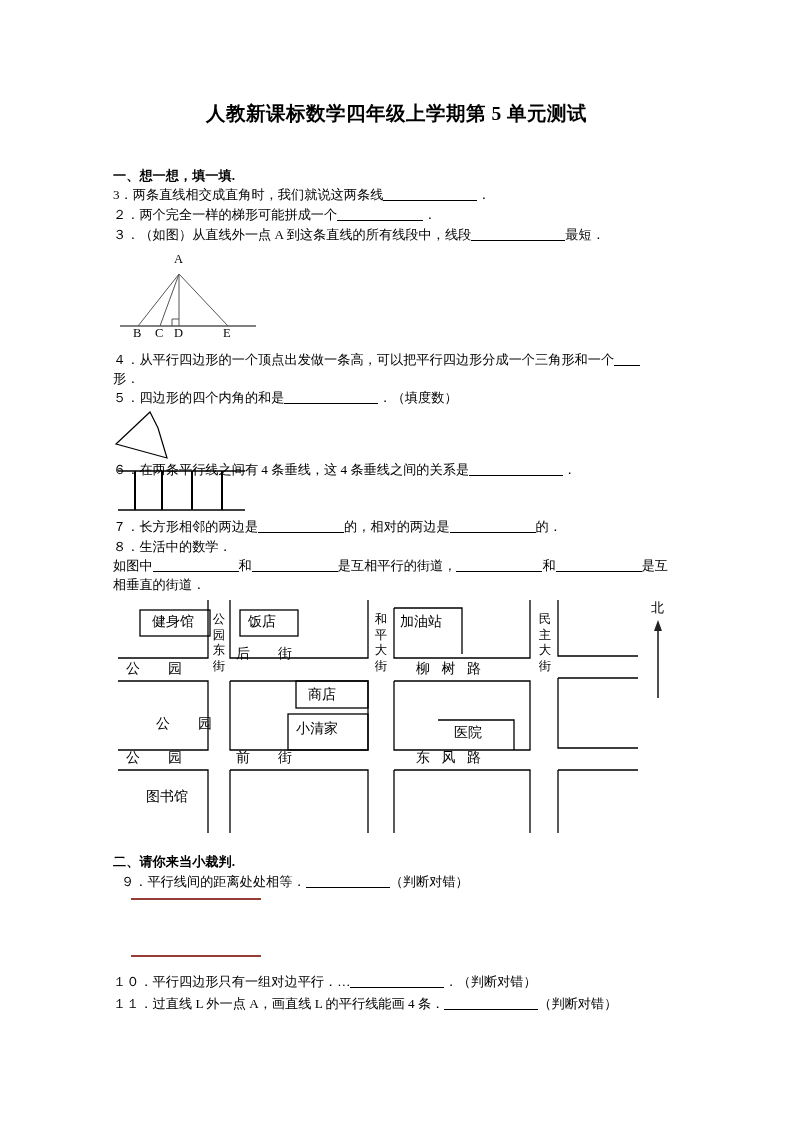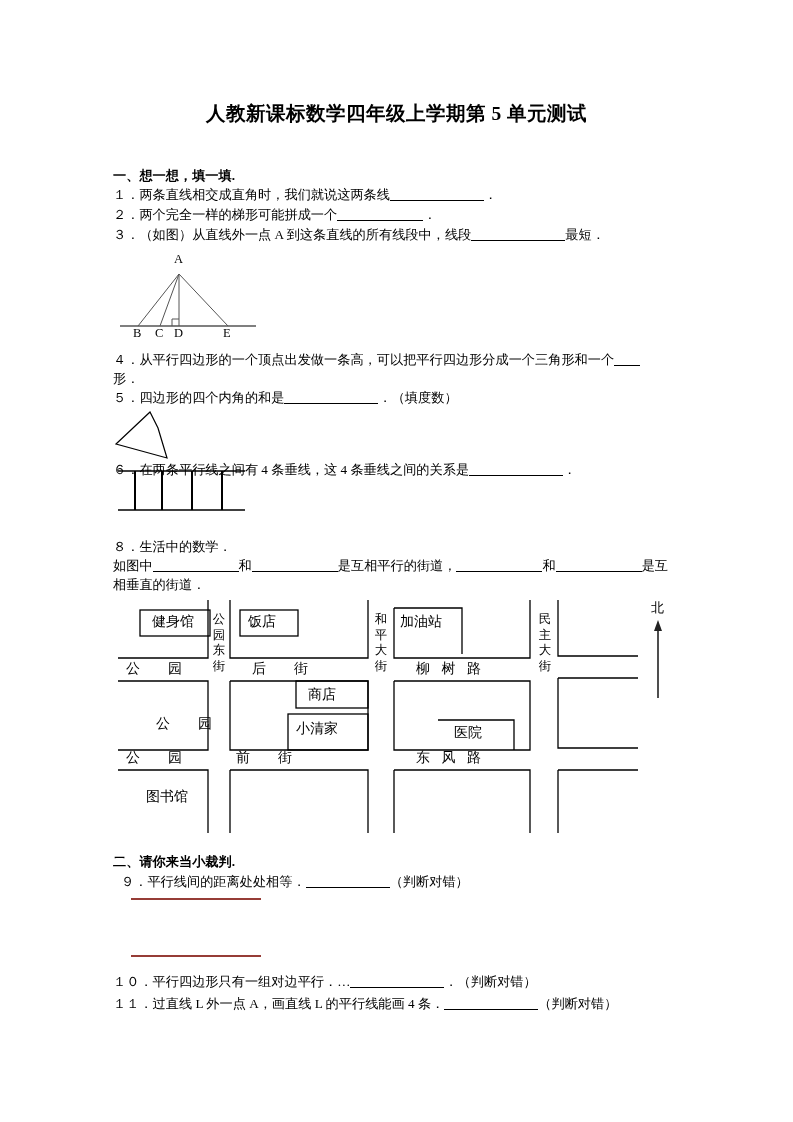--- a/index.html
+++ b/index.html
@@ -75,21 +75,21 @@
 </head>
 <body>
 
 <div class="page">
 
   <div class="title">人教新课标数学四年级上学期第 5 单元测试</div>
 
   <div class="blk sec-head" style="left:113px;top:166px;">一、想一想，填一填.</div>
 
   <div class="blk" style="left:113px;top:185px;">
-    <span>１．两条直线相交成直角时，我们就说这两条线</span><span class="ln l-xl"></span><span>．</span>
+    <span>3．两条直线相交成直角时，我们就说这两条线</span><span class="ln l-xl"></span><span>．</span>
   </div>
 
   <div class="blk" style="left:113px;top:205px;">
     <span>２．两个完全一样的梯形可能拼成一个</span><span class="ln l-lg"></span><span>．</span>
   </div>
 
   <div class="blk" style="left:113px;top:225px;">
     <span>３．（如图）从直线外一点 A 到这条直线的所有线段中，线段</span><span class="ln l-xl"></span><span>最短．</span>
   </div>
 
@@ -140,20 +140,23 @@
     <svg width="130" height="46" viewBox="0 0 130 46">
       <line x1="1" y1="3" x2="128" y2="3" stroke="#000" stroke-width="1.4"></line>
       <line x1="1" y1="42" x2="128" y2="42" stroke="#000" stroke-width="1.4"></line>
       <line x1="18" y1="3" x2="18" y2="42" stroke="#000" stroke-width="2"></line>
       <line x1="45" y1="3" x2="45" y2="42" stroke="#000" stroke-width="2"></line>
       <line x1="75" y1="3" x2="75" y2="42" stroke="#000" stroke-width="2"></line>
       <line x1="105" y1="3" x2="105" y2="42" stroke="#000" stroke-width="2"></line>
     </svg>
   </div>
 
+  <div class="blk" style="left:113px;top:517px;">
+    <span>７．长方形相邻的两边是</span><span class="ln l-lg"></span><span>的，相对的两边是</span><span class="ln l-lg"></span><span>的．</span>
+  </div>
 
   <div class="blk" style="left:113px;top:537px;">
     <span>８．生活中的数学．</span>
   </div>
   <div class="blk" style="left:113px;top:556px;">
     <span>如图中</span><span class="ln l-lg"></span><span>和</span><span class="ln l-lg"></span><span>是互相平行的街道，</span><span class="ln l-lg"></span><span>和</span><span class="ln l-lg"></span><span>是互</span>
   </div>
   <div class="blk" style="left:113px;top:575px;">
     <span>相垂直的街道．</span>
   </div>
@@ -191,21 +194,21 @@
       </g>
     </svg>
 
     <div class="mtxt" style="left:34px;top:17px;">健身馆</div>
     <div class="mtxt sp" style="left:8px;top:64px;">公　园</div>
     <div class="mtxt sp" style="left:38px;top:119px;">公　园</div>
     <div class="mtxt sp" style="left:8px;top:153px;">公　园</div>
     <div class="mtxt" style="left:28px;top:192px;">图书馆</div>
 
     <div class="mtxt" style="left:130px;top:17px;">饭店</div>
-    <div class="mtxt sp" style="left:118px;top:64px;margin-left:16px;">后　街</div>
+    <div class="mtxt sp" style="left:118px;top:49px;">后　街</div>
     <div class="mtxt" style="left:190px;top:90px;text-align:center;">商店</div>
     <div class="mtxt" style="left:178px;top:124px;font-family:Liberation Mono, monospace;">小清家</div>
     <div class="mtxt sp" style="left:118px;top:153px;">前　街</div>
 
     <div class="mtxt" style="left:282px;top:17px;">加油站</div>
     <div class="mtxt sp2" style="left:298px;top:64px;">柳 树 路</div>
     <div class="mtxt" style="left:336px;top:128px;">医院</div>
     <div class="mtxt sp2" style="left:298px;top:153px;">东 风 路</div>
 
     <div class="vtxt" style="left:94px;top:14px;">公园东街</div>

